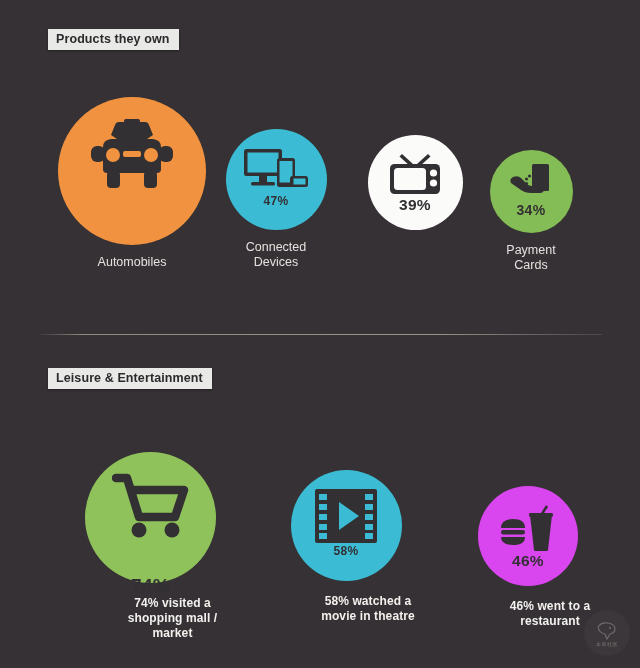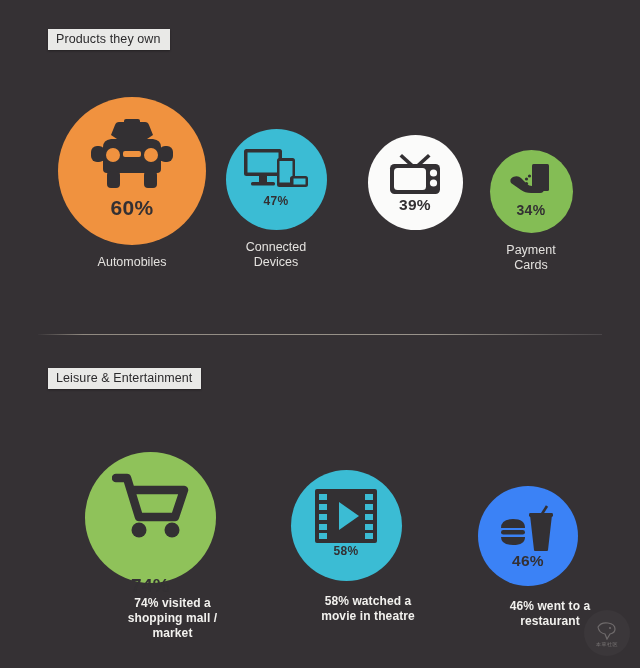--- a/index.html
+++ b/index.html
@@ -21,21 +21,21 @@
     height: 668px;
     background: #353134;
   }
 
   
   .section-chip {
     position: absolute;
     background: #E9E9E7;
     color: #2B2A2C;
     font-family: "Liberation Sans Narrow", "Liberation Sans", sans-serif;
-    font-weight: normal;
+    font-weight: bold;
     font-size: 12.5px;
     letter-spacing: 0.1px;
     padding: 4px 9px 4px 8px;
     line-height: 1;
     white-space: nowrap;
     box-shadow: 0 1px 2px rgba(0,0,0,0.35);
   }
   #chip-products { left: 48px; top: 29px; }
   #chip-leisure  { left: 48px; top: 368px; }
 
@@ -107,21 +107,21 @@
   #grp-movie       { left: 275px; top: 470px; width: 142px; }
   #grp-restaurant  { left: 462px; top: 486px; width: 132px; }
 
   
   .b-auto   { width: 148px; height: 148px; background: #F0923F; }
   .b-dev    { width: 101px; height: 101px; background: #3BBCD4; }
   .b-tv     { width: 95px;  height: 95px;  background: #FBFBFA; }
   .b-card   { width: 83px;  height: 83px;  background: #84BD55; }
   .b-cart   { width: 131px; height: 131px; background: #8FC25A; }
   .b-film   { width: 111px; height: 111px; background: #3BBCD4; }
-  .b-food   { width: 100px; height: 100px; background: #3b82f6; }
+  .b-food   { width: 100px; height: 100px; background: #d946ef; }
 
   
   .b-auto .icon-wrap { top: 22px; height: 72px; }
   .b-auto .pct  { top: 99px;  font-size: 21px; }
   .b-dev  .icon-wrap { top: 18px; height: 46px; }
   .b-dev  .pct  { top: 65px;  font-size: 12px; }
   .b-tv   .icon-wrap { top: 17px; height: 43px; }
   .b-tv   .pct  { top: 61px;  font-size: 15.5px; }
   .b-card .icon-wrap { top: 14px; height: 38px; }
   .b-card .pct  { top: 52px;  font-size: 14px; }
@@ -174,21 +174,20 @@
             <rect x="2" y="27" width="14" height="16" rx="6"></rect>
             <rect x="70" y="27" width="14" height="16" rx="6"></rect>
             <rect x="18" y="52" width="13" height="17" rx="4"></rect>
             <rect x="55" y="52" width="13" height="17" rx="4"></rect>
             <circle cx="24" cy="36" r="7" fill="#F0923F"></circle>
             <circle cx="62" cy="36" r="7" fill="#F0923F"></circle>
             <rect x="34" y="32" width="18" height="6" rx="2" fill="#F0923F"></rect>
           </g>
         </svg>
       </div>
-      <div class="pct">60%</div>
     </div>
     <div class="caption">Automobiles</div>
   </div>
 
   <div class="bubble-group" id="grp-devices">
     <div class="bubble b-dev">
       <div class="icon-wrap">
         <svg width="64" height="46" viewBox="0 0 64 46" aria-hidden="true">
           <g fill="#333033">
 

